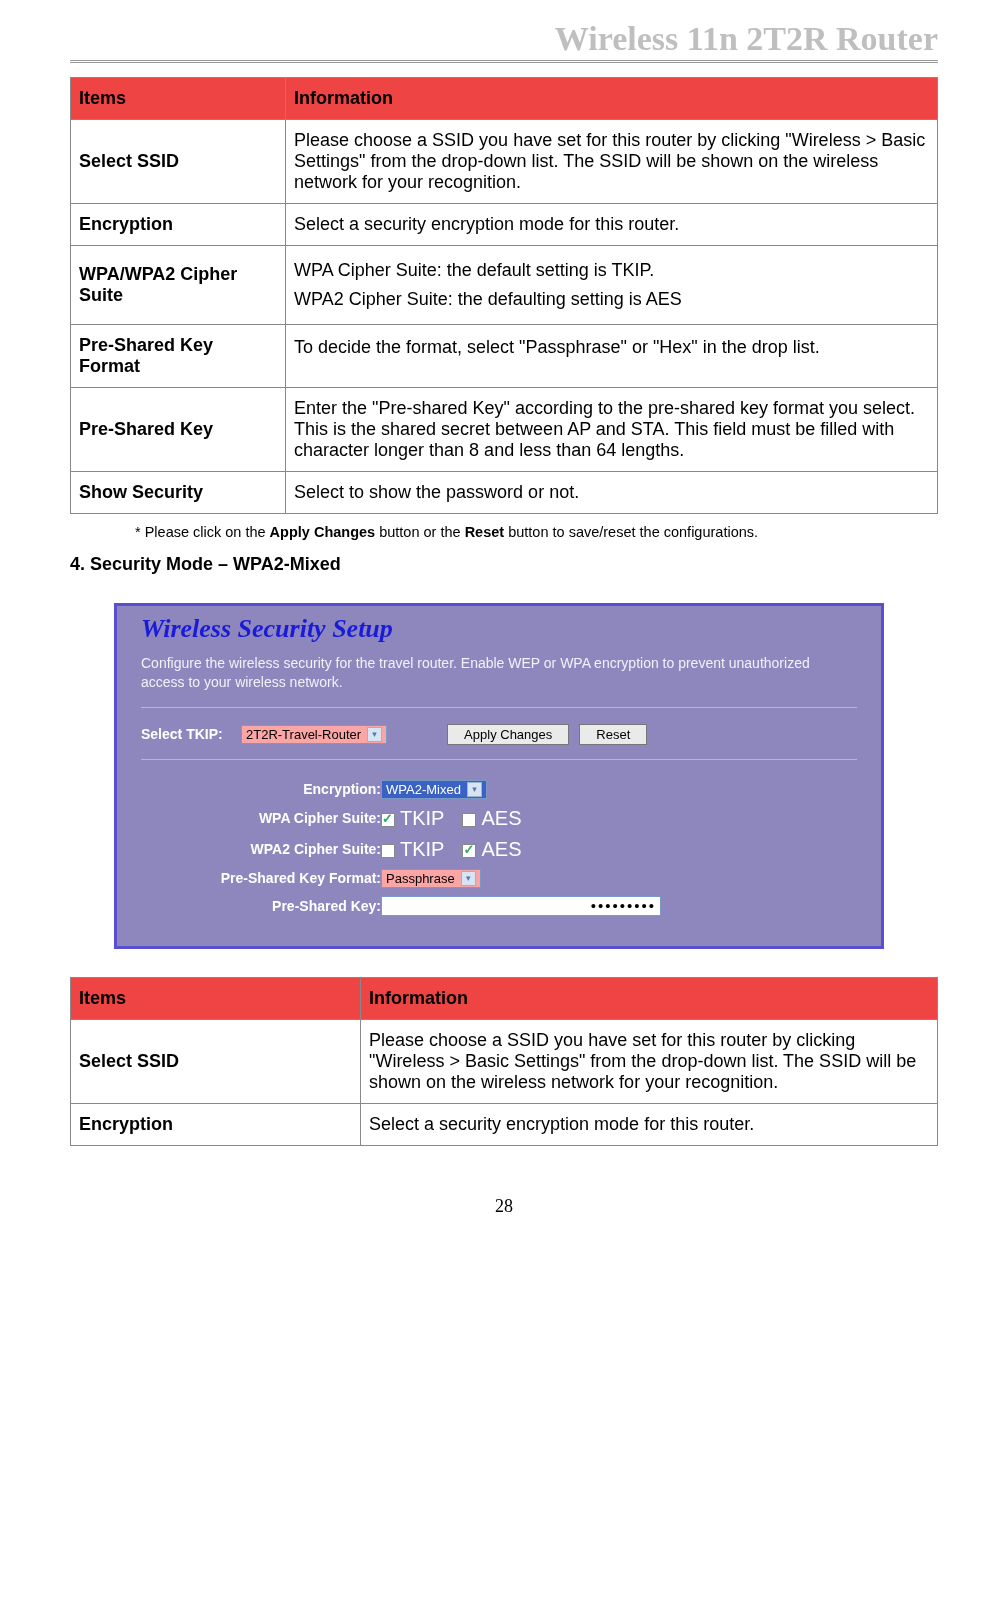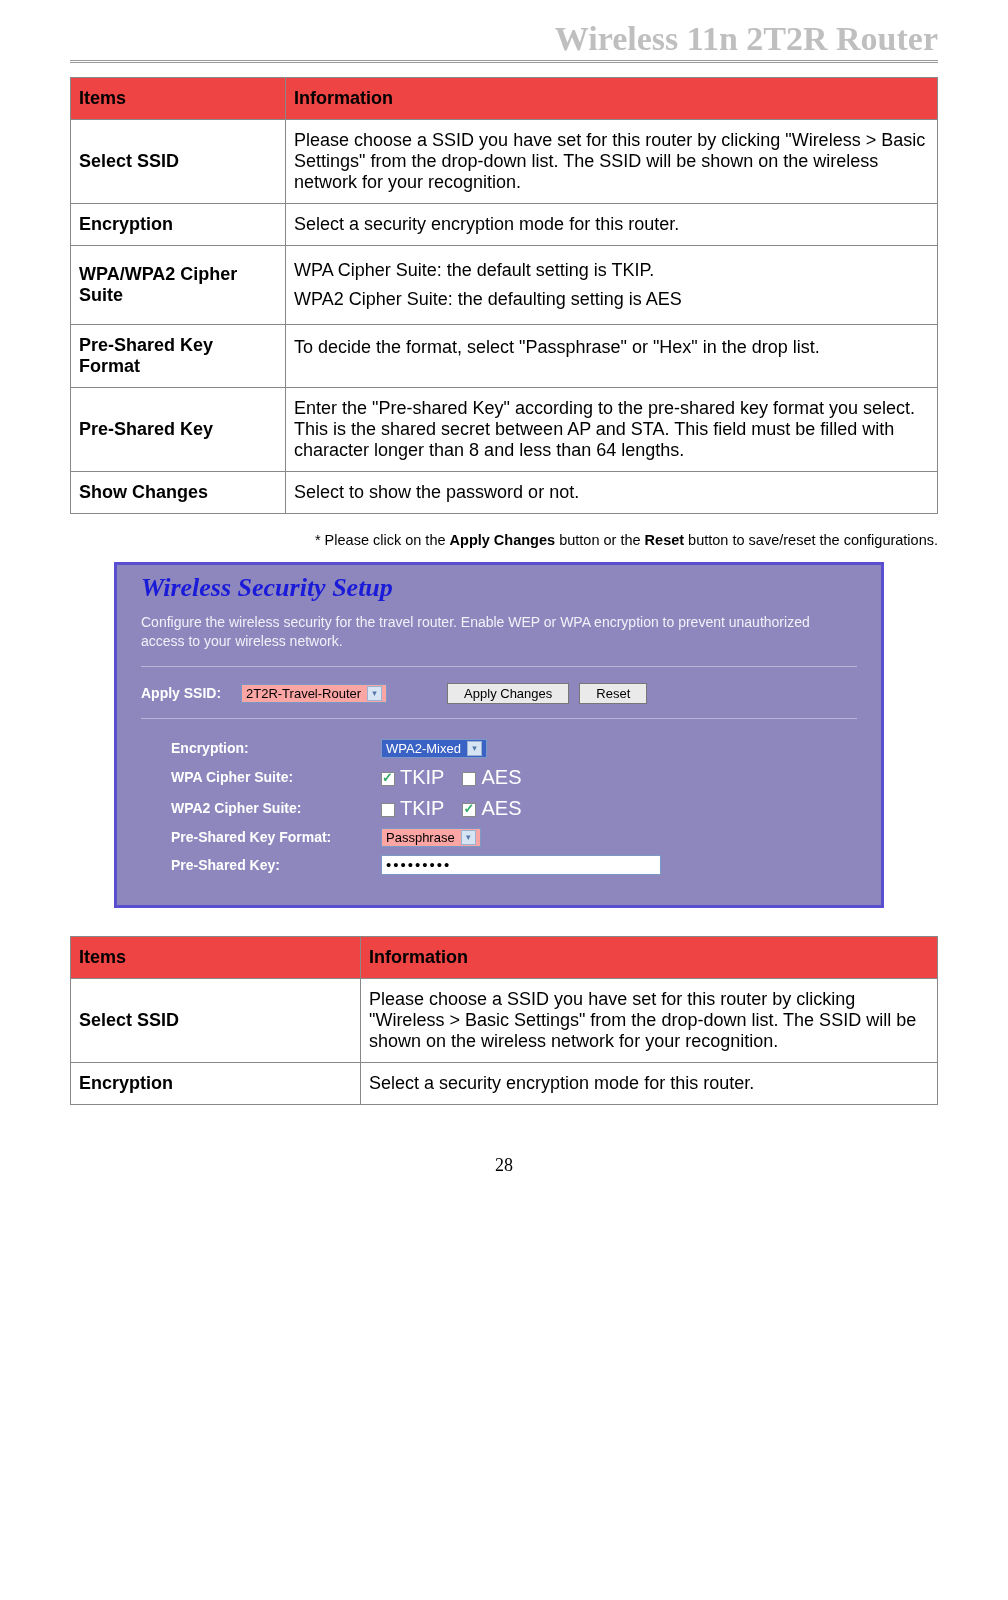--- a/index.html
+++ b/index.html
@@ -41,22 +41,22 @@
     background: #ef4444;
     font-weight: bold;
   }
   table.info-table td.item-col {
     font-weight: bold;
     width: 215px;
   }
   table.info-table.t2 td.item-col { width: 290px; }
   .note {
     font-size: 14.5px;
-    text-align: right;
-    margin: 18px 0 14px 65px;
+    text-align: left;
+    margin: 10px 0 14px 65px;
   }
   .note b { font-weight: bold; }
   .section-heading {
     font-size: 18px;
     font-weight: bold;
     margin: 6px 0 28px 0;
   }
   .screenshot {
     margin: 0 0 28px 44px;
     width: 770px;
@@ -197,49 +197,50 @@
     </tr>
     <tr>
       <td class="item-col">Pre-Shared Key Format</td>
       <td style="padding-bottom:26px;">To decide the format, select "Passphrase" or "Hex" in the drop list.</td>
     </tr>
     <tr>
       <td class="item-col">Pre-Shared Key</td>
       <td class="justify">Enter the "Pre-shared Key" according to the pre-shared key format you select. This is the shared secret between AP and STA. This field must be filled with character longer than 8 and less than 64 lengths.</td>
     </tr>
     <tr>
-      <td class="item-col">Show Changes</td>
+      <td class="item-col">Show Security</td>
       <td>Select to show the password or not.</td>
     </tr>
   </tbody>
     </table>
 
   <div class="note">
     <span>* Please click on the </span><b>Apply Changes</b><span> button or the </span><b>Reset</b><span> button to save/reset the configurations.</span>
   </div>
 
+  <div class="section-heading">4.  Security Mode – WPA2-Mixed</div>
 
   <div class="screenshot">
     <div class="ss-title">Wireless Security Setup</div>
     <div class="ss-desc">Configure the wireless security for the travel router. Enable WEP or WPA encryption to prevent unauthorized access to your wireless network.</div>
     <div class="ss-divider"></div>
 
     <div class="ss-row">
-      <span class="ss-label narrow">Apply SSID:</span>
+      <span class="ss-label narrow">Select TKIP:</span>
       <span class="ss-select">
         <span>2T2R-Travel-Router</span>
         <span class="arrow">▾</span>
       </span>
       <span class="ss-btn" style="margin-left:60px;">Apply Changes</span>
       <span class="ss-btn" style="margin-left:10px;">Reset</span>
     </div>
 
     <div class="ss-divider" style="margin:14px 0 20px 0;"></div>
 
-    <div style="padding-left:30px;">
+    <div style="padding-left:30px;text-align:right;">
       <div class="ss-row">
         <span class="ss-label">Encryption:</span>
         <span class="ss-select" style="background:#3a61c4;color:#fff;">
           <span>WPA2-Mixed</span>
           <span class="arrow">▾</span>
         </span>
       </div>
 
       <div class="ss-row">
         <span class="ss-label">WPA Cipher Suite:</span>

